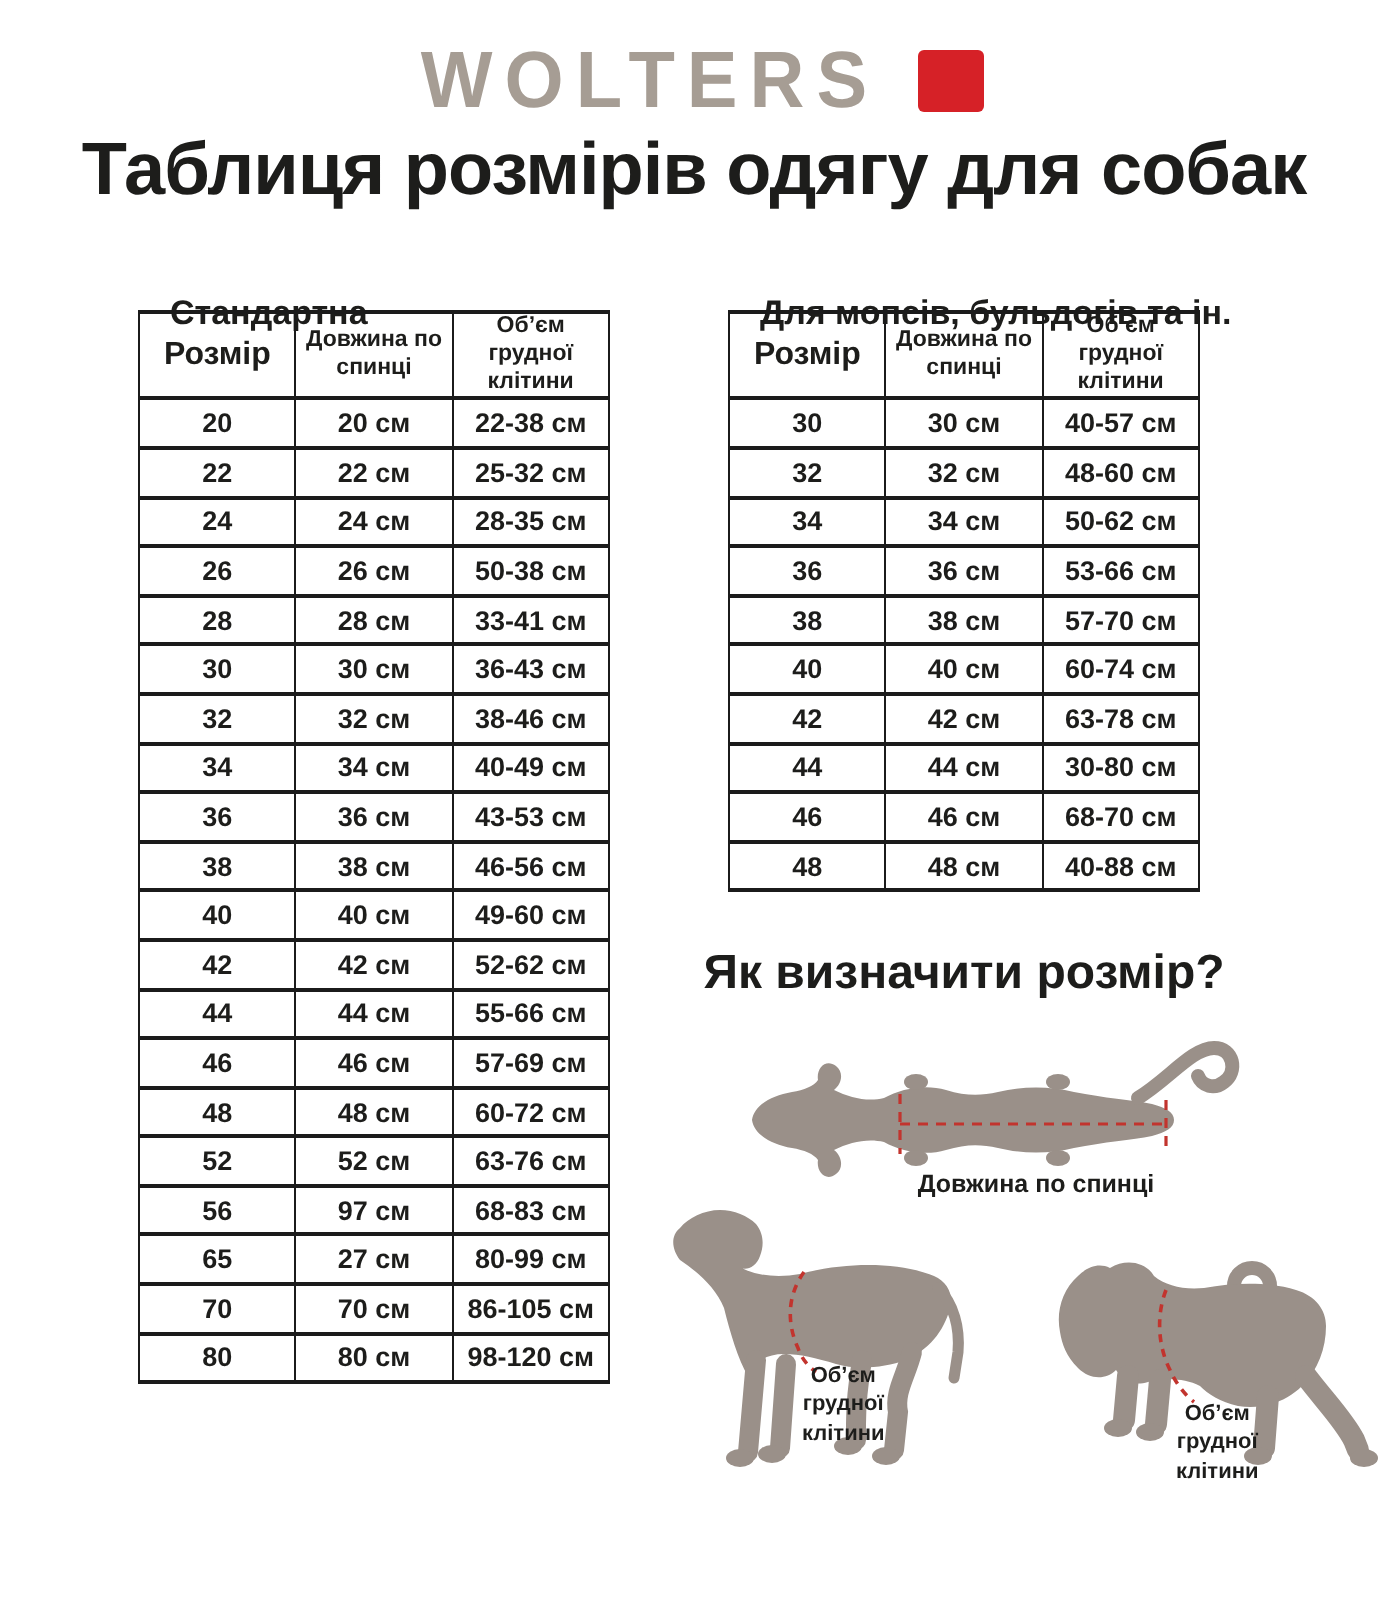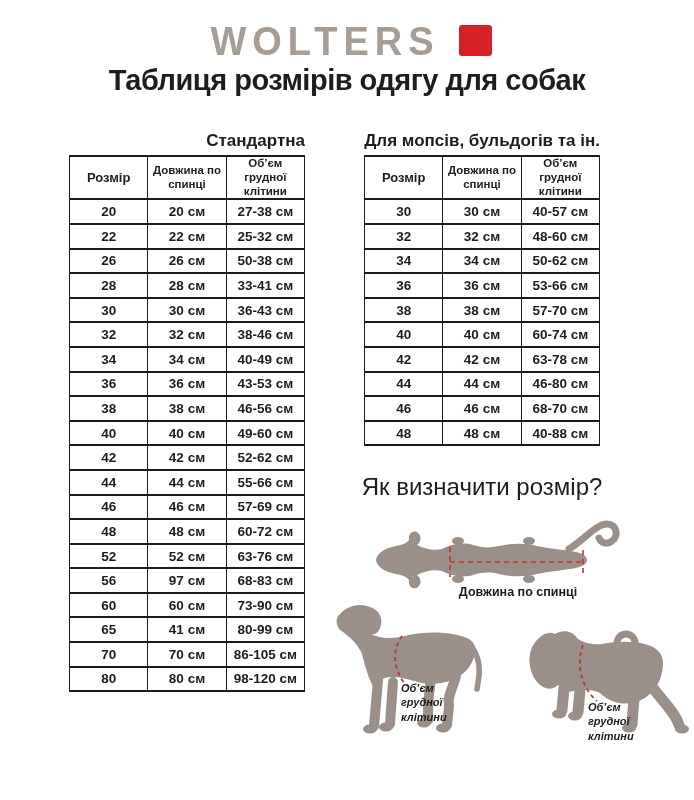--- a/index.html
+++ b/index.html
@@ -39,30 +39,30 @@
     border-radius: 3px;
     margin-top: -2px;
   }
 
   .page-title {
     position: absolute;
     top: 64px; left: 0;
     width: 100%;
     margin: 0;
     text-align: center;
-    font-size: 29px;
+    font-size: 37px;
     font-weight: 700;
     letter-spacing: -0.5px;
   }
 
   .table-heading {
     position: absolute;
     width: 236px;
-    margin: 0;
-    text-align: right;
+    margin: 16px;
+    text-align: left;
     font-size: 17px;
     font-weight: 700;
     white-space: nowrap;
   }
   .std-heading { left: 69px;  top: 131px; }
   .pug-heading { left: 364px; top: 131px; }
 
   table.sizes {
     position: absolute;
     width: 236px;
@@ -79,35 +79,35 @@
     text-align: center;
     vertical-align: middle;
     font-weight: 700;
     padding: 0 2px;
   }
   .sizes th {
     font-size: 11.5px;
     line-height: 1.2;
     height: 31px;
   }
-  .sizes th:first-child { font-size: 13px; }
+  .sizes th:first-child { font-size: 16px; }
   .sizes td {
     font-size: 13.5px;
     height: 24.6px;
   }
 
   
   .guide-title {
     position: absolute;
     left: 337px; top: 473px;
     width: 290px;
     margin: 0;
     text-align: center;
     font-size: 24px;
-    font-weight: 400;
+    font-weight: 700;
   }
   .guide-svg { position: absolute; }
   .svg-topdog  { left: 366px; top: 516px; }
   .svg-dog1    { left: 332px; top: 604px; }
   .svg-dog2    { left: 522px; top: 628px; }
 
   .sil        { fill: var(--sil); }
   .sil-stroke { stroke: var(--sil); fill: none; stroke-linecap: round; }
   .measure    { stroke: var(--measure); fill: none; }
 
@@ -120,22 +120,21 @@
   .back-label {
     left: 438px; top: 585px;
     width: 160px;
     text-align: center;
     font-size: 12.5px;
   }
   .chest-label {
     font-size: 11px;
     line-height: 1.3;
     white-space: pre-line;
-    text-align: left;
-    font-style: italic;
+    text-align: center;
   }
   .chest-label-1 { left: 401px; top: 681px; }
   .chest-label-2 { left: 588px; top: 700px; }
 </style>
 </head>
 <body>
 
 <div class="canvas">
 
   <header class="logo-row">
@@ -151,28 +150,33 @@
       <tr>
           <th>Розмір</th>
           <th>Довжина по спинці</th>
           <th>Об’єм грудної клітини</th>
         </tr>
     </thead>
     <tbody>
         <tr>
           <td>20</td>
           <td>20 см</td>
-          <td>27-38 см</td>
+          <td>22-38 см</td>
         </tr>
         <tr>
           <td>22</td>
           <td>22 см</td>
           <td>25-32 см</td>
         </tr>
         <tr>
+          <td>24</td>
+          <td>24 см</td>
+          <td>28-35 см</td>
+        </tr>
+        <tr>
           <td>26</td>
           <td>26 см</td>
           <td>50-38 см</td>
         </tr>
         <tr>
           <td>28</td>
           <td>28 см</td>
           <td>33-41 см</td>
         </tr>
         <tr>
@@ -229,27 +233,22 @@
           <td>52</td>
           <td>52 см</td>
           <td>63-76 см</td>
         </tr>
         <tr>
           <td>56</td>
           <td>97 см</td>
           <td>68-83 см</td>
         </tr>
         <tr>
-          <td>60</td>
-          <td>60 см</td>
-          <td>73-90 см</td>
-        </tr>
-        <tr>
           <td>65</td>
-          <td>41 см</td>
+          <td>27 см</td>
           <td>80-99 см</td>
         </tr>
         <tr>
           <td>70</td>
           <td>70 см</td>
           <td>86-105 см</td>
         </tr>
         <tr>
           <td>80</td>
           <td>80 см</td>
@@ -299,21 +298,21 @@
           <td>60-74 см</td>
         </tr>
         <tr>
           <td>42</td>
           <td>42 см</td>
           <td>63-78 см</td>
         </tr>
         <tr>
           <td>44</td>
           <td>44 см</td>
-          <td>46-80 см</td>
+          <td>30-80 см</td>
         </tr>
         <tr>
           <td>46</td>
           <td>46 см</td>
           <td>68-70 см</td>
         </tr>
         <tr>
           <td>48</td>
           <td>48 см</td>
           <td>40-88 см</td>

